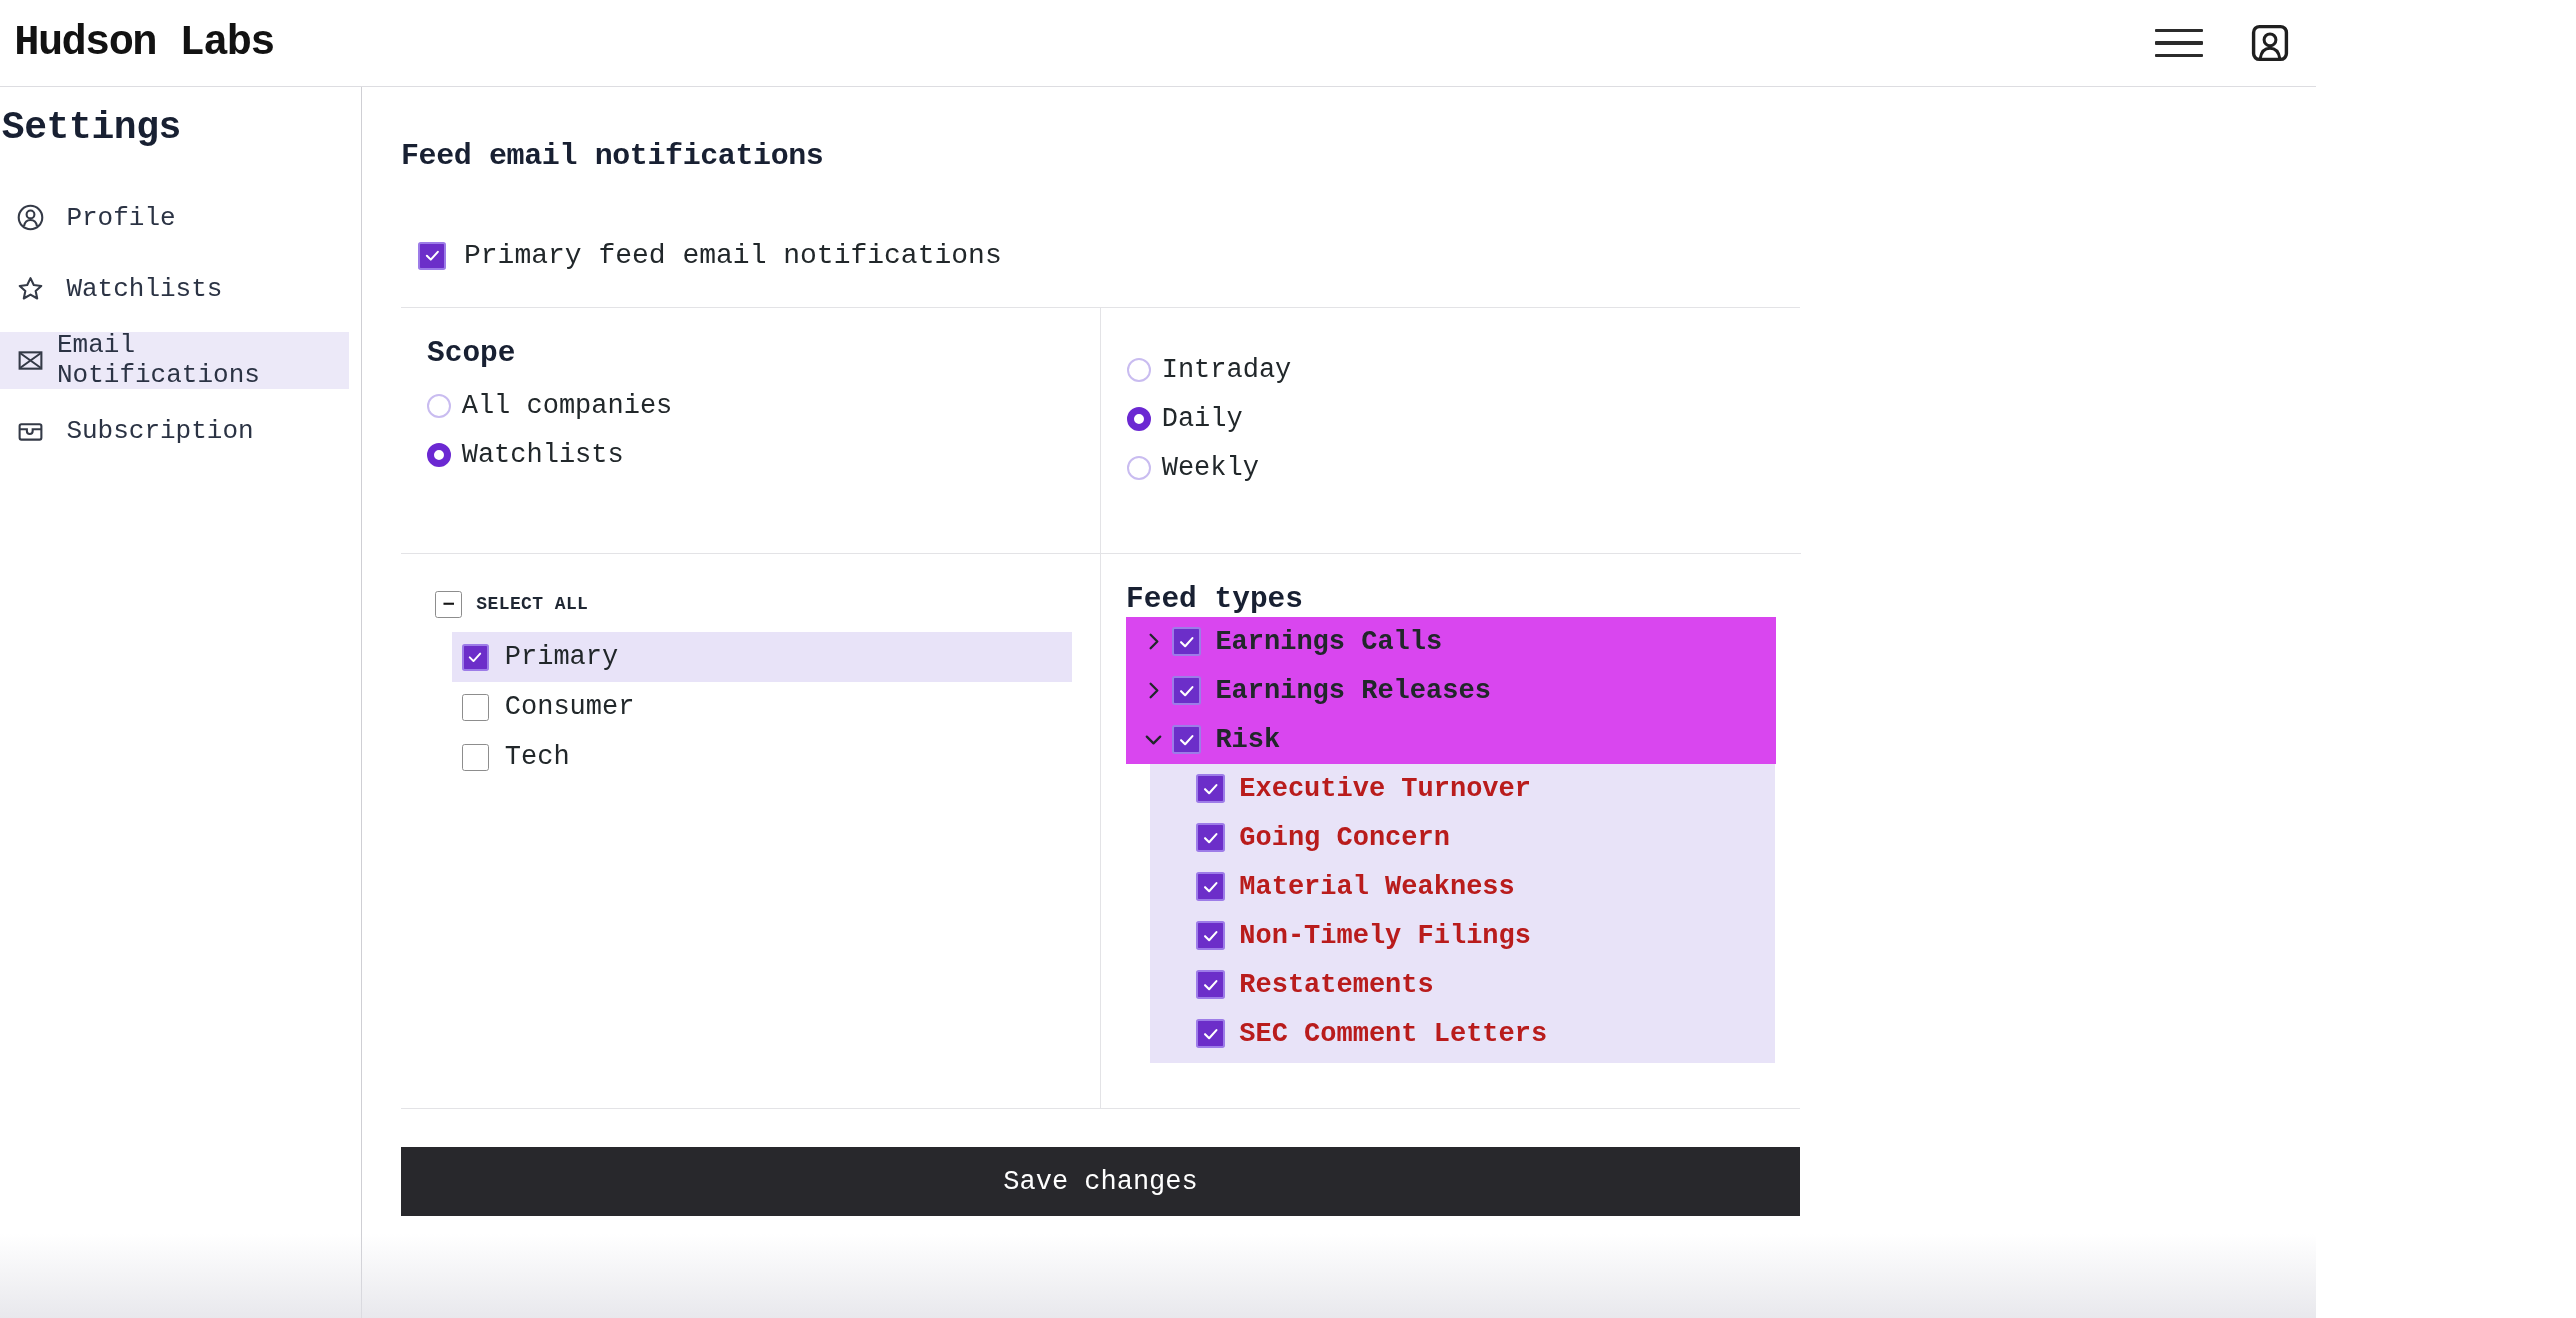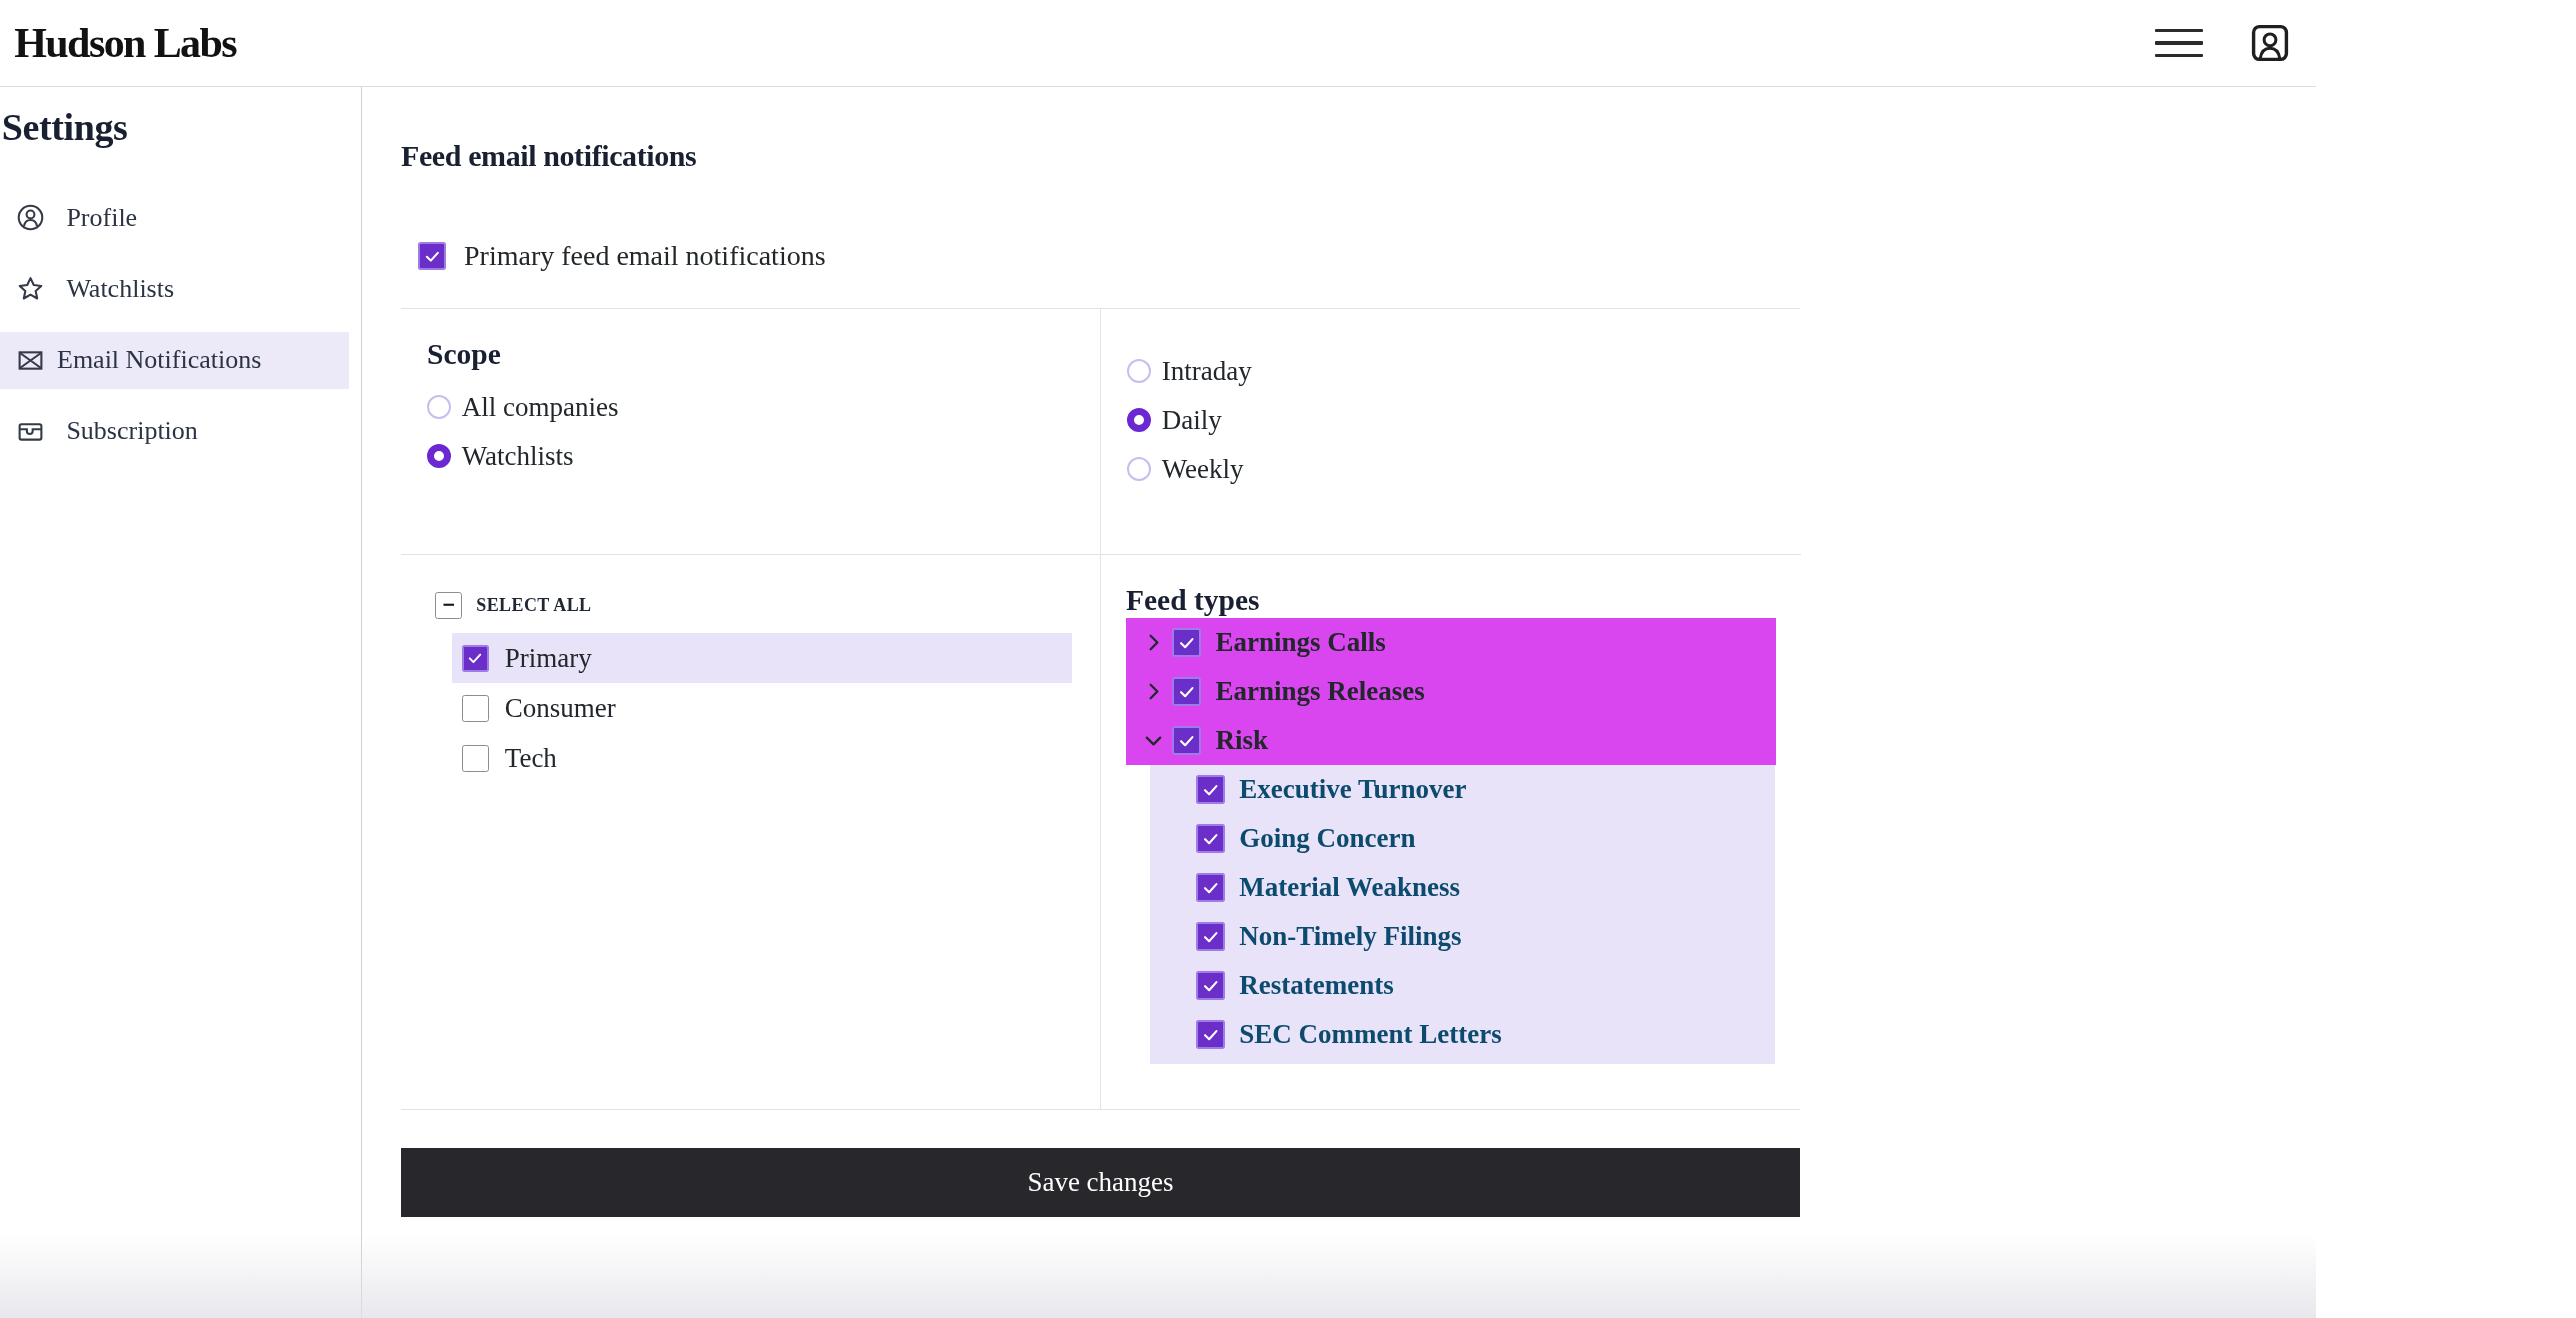--- a/index.html
+++ b/index.html
@@ -1,18 +1,18 @@
 <!DOCTYPE html>
 <html style="font-size:14.3px"><head>
 <meta charset="utf-8">
 <style>
   html,body { margin:0; padding:0; background:#fff; }
   .app {
     position:relative; width:2316px; height:1319px; overflow:hidden; background:#fff;
-    font-family:Liberation Serif, serif; color:#21272a;
+    font-family:Liberation Mono, monospace; color:#21272a;
   }
   
   .header {
     height:87px; box-sizing:border-box; display:flex; align-items:center;
     padding:0 25px 0 14.3px; border-bottom:0.9px solid #dddde1; background:#fff;
   }
   .logo { font-size:42px; font-weight:700; letter-spacing:-1.6px; color:#121212; cursor:pointer; }
   .header-actions { margin-left:auto; display:flex; align-items:center; gap:46px; }
   .icon-btn { background:none; border:none; padding:0; cursor:pointer; display:flex; align-items:center; }
   .hamburger { display:flex; flex-direction:column; gap:9px; }
@@ -92,21 +92,21 @@
   }
   .wl-row.highlighted { background:#e8e3f8; }
 
   
   .cell.feedtypes { padding:27px 0 0 25px; }
   .tree { margin-top:0; width:650px; background:#d946ef; }
   .tree-row { height:49px; box-sizing:border-box; display:flex; align-items:center; padding-left:16px; font-size:27px; font-weight:600; color:#21272a; }
   .chev { width:23px; height:23px; margin-right:7.1px; display:flex; flex:0 0 auto; cursor:pointer; }
   .tree-row .cb { margin-right:14.3px; }
   .subtree { margin-left:24px; width:625px; box-sizing:border-box; background:#e8e3f8; padding-bottom:5.4px; }
-  .sub-row { height:49px; box-sizing:border-box; display:flex; align-items:center; gap:14.3px; padding-left:46px; font-size:27px; font-weight:600; color:#0c4a6e; cursor:pointer; }
+  .sub-row { height:49px; box-sizing:border-box; display:flex; align-items:center; gap:14.3px; padding-left:46px; font-size:27px; font-weight:600; color:#b91c1c; cursor:pointer; }
 
   
   .save-btn {
     margin-top:38px; width:1399px; height:69px; background:#28282c; color:#fff;
     font-size:27px; border:none; cursor:pointer; font-family:inherit; display:block;
   }
 
   .bottom-fade {
     position:absolute; left:0; right:0; bottom:0; height:85px; pointer-events:none;
     background:linear-gradient(180deg, rgba(233,233,237,0) 0%, rgba(224,224,230,0.75) 100%);

